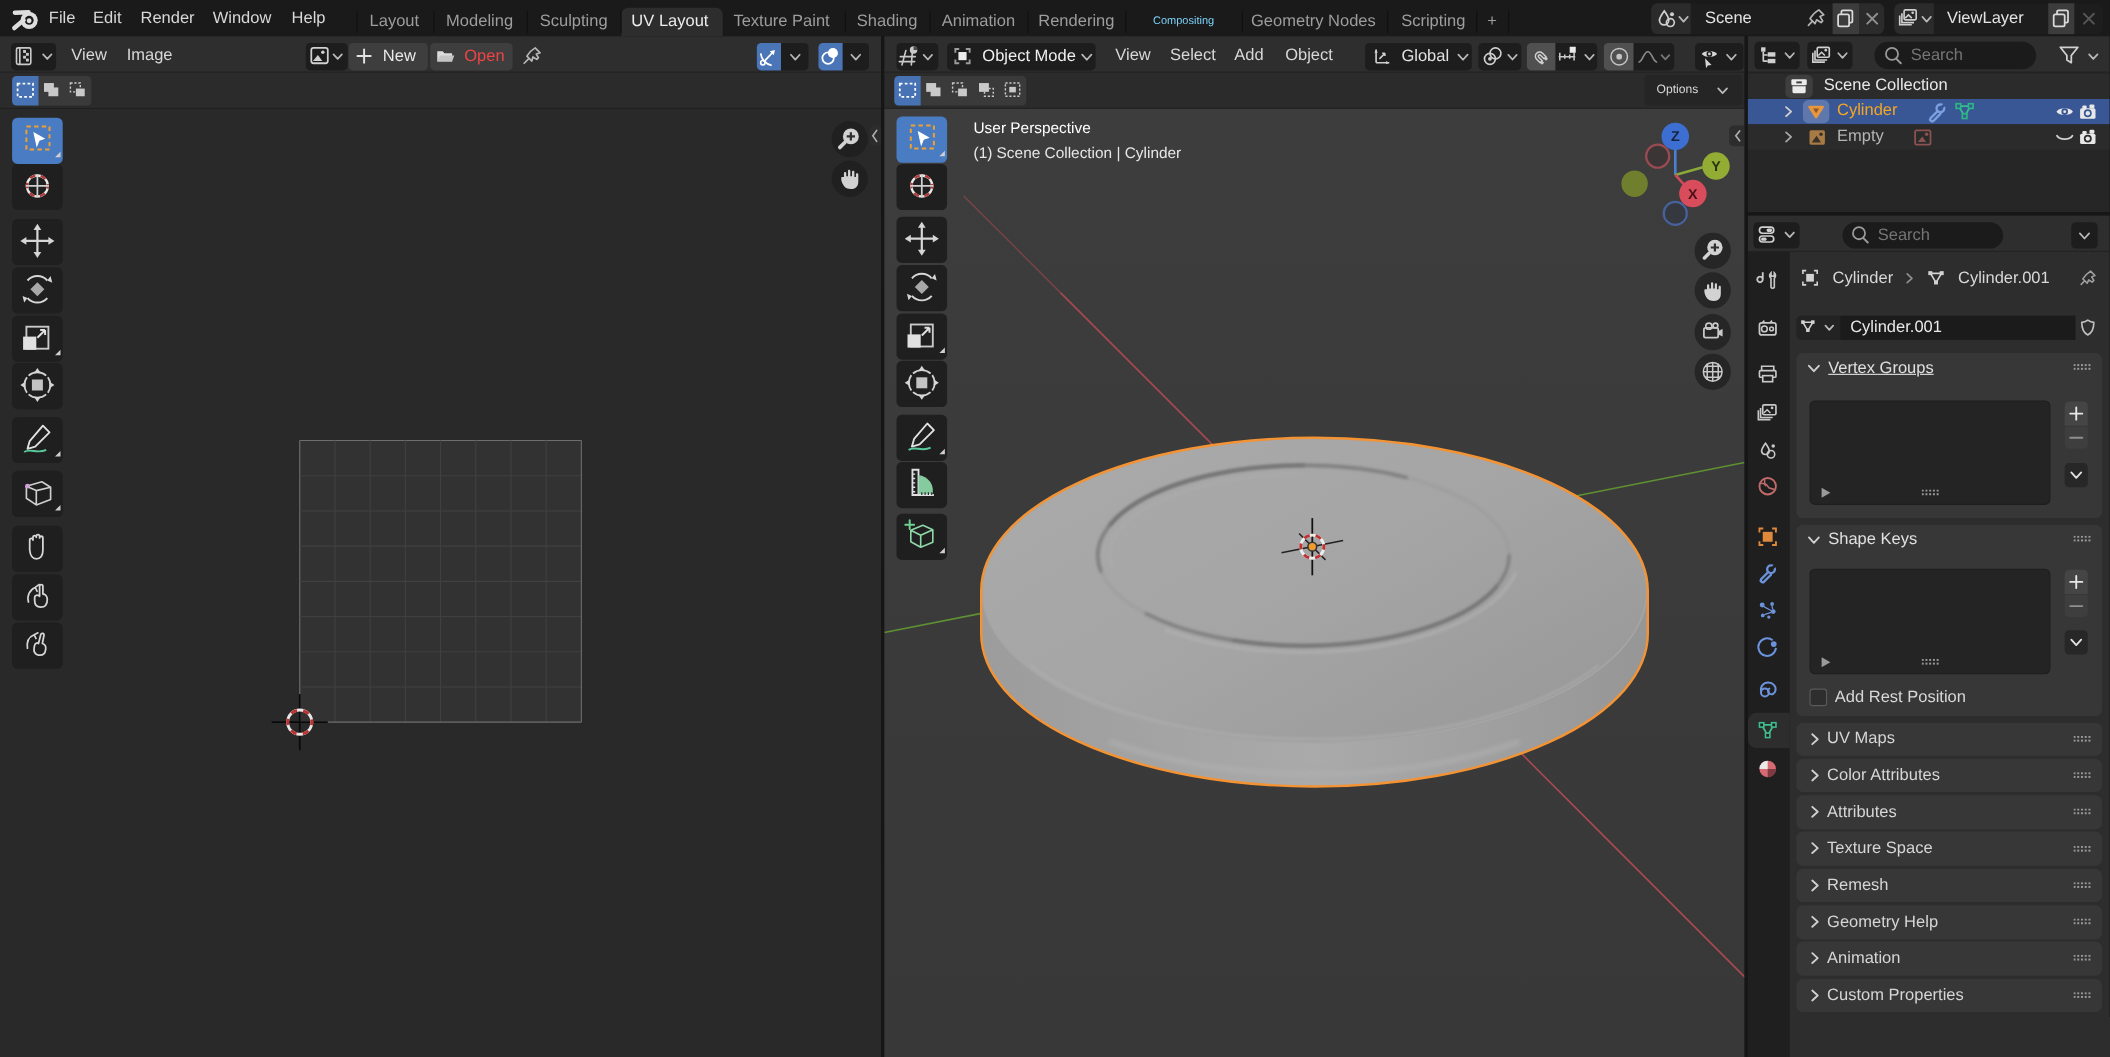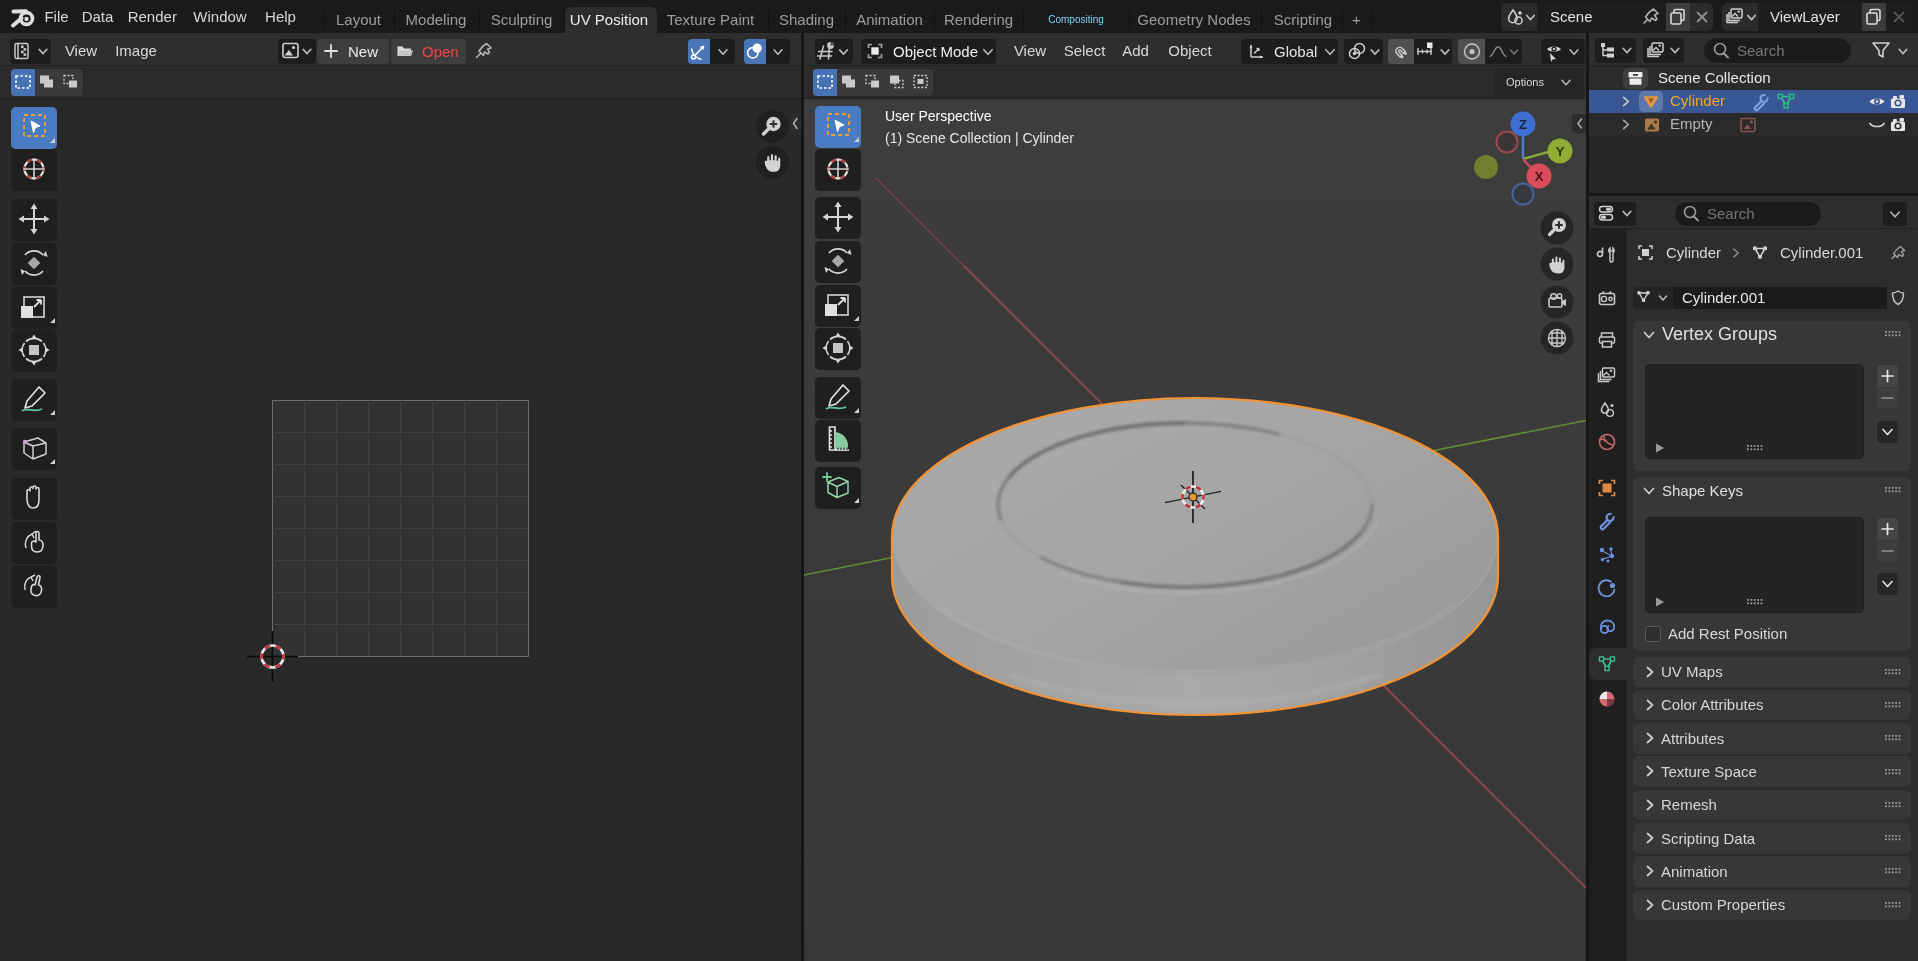--- a/index.html
+++ b/index.html
@@ -3,29 +3,29 @@
 <div style="position:relative;width:1918px;height:961px;background:#1a1a1a;overflow:hidden">
 <div style="position:absolute;left:0px;top:0px;width:1918px;height:33px;background:#1a1a1a;border-radius:0;"></div>
 <svg style="position:absolute;left:8px;top:3px" width="30" height="28" viewBox="0 0 30 28">
 <circle cx="18.5" cy="15.5" r="7.8" fill="#dedede"></circle>
 <circle cx="18.5" cy="15.5" r="4.1" fill="#1a1a1a"></circle>
 <circle cx="18.5" cy="15.9" r="2.2" fill="#dedede"></circle>
 <path d="M5.5 8.6 L18 8.2" stroke="#dedede" stroke-width="4" stroke-linecap="round"></path>
 <path d="M5 22.5 L13.5 15.3" stroke="#dedede" stroke-width="4" stroke-linecap="round"></path>
 </svg>
 <div style="position:absolute;left:56.5px;top:17px;transform:translate(-50%,-54%);font-size:15px;color:#d8d8d8;font-weight:400;white-space:nowrap">File</div>
-<div style="position:absolute;left:97.5px;top:17px;transform:translate(-50%,-54%);font-size:15px;color:#d8d8d8;font-weight:400;white-space:nowrap">Data</div>
+<div style="position:absolute;left:97.5px;top:17px;transform:translate(-50%,-54%);font-size:15px;color:#d8d8d8;font-weight:400;white-space:nowrap">Edit</div>
 <div style="position:absolute;left:152.3px;top:17px;transform:translate(-50%,-54%);font-size:15px;color:#d8d8d8;font-weight:400;white-space:nowrap">Render</div>
 <div style="position:absolute;left:220px;top:17px;transform:translate(-50%,-54%);font-size:15px;color:#d8d8d8;font-weight:400;white-space:nowrap">Window</div>
 <div style="position:absolute;left:280.5px;top:17px;transform:translate(-50%,-54%);font-size:15px;color:#d8d8d8;font-weight:400;white-space:nowrap">Help</div>
 <div style="position:absolute;left:565px;top:7px;width:92px;height:26px;background:#2d2d2d;border-radius:6px 6px 0 0;"></div>
 <div style="position:absolute;left:358.5px;top:20px;transform:translate(-50%,-54%);font-size:15px;color:#9d9d9d;font-weight:400;white-space:nowrap">Layout</div>
 <div style="position:absolute;left:436px;top:20px;transform:translate(-50%,-54%);font-size:15px;color:#9d9d9d;font-weight:400;white-space:nowrap">Modeling</div>
 <div style="position:absolute;left:521.5px;top:20px;transform:translate(-50%,-54%);font-size:15px;color:#9d9d9d;font-weight:400;white-space:nowrap">Sculpting</div>
-<div style="position:absolute;left:609px;top:20px;transform:translate(-50%,-54%);font-size:15px;color:#ededed;font-weight:400;white-space:nowrap">UV Position</div>
+<div style="position:absolute;left:609px;top:20px;transform:translate(-50%,-54%);font-size:15px;color:#ededed;font-weight:400;white-space:nowrap">UV Layout</div>
 <div style="position:absolute;left:710.5px;top:20px;transform:translate(-50%,-54%);font-size:15px;color:#9d9d9d;font-weight:400;white-space:nowrap">Texture Paint</div>
 <div style="position:absolute;left:806.5px;top:20px;transform:translate(-50%,-54%);font-size:15px;color:#9d9d9d;font-weight:400;white-space:nowrap">Shading</div>
 <div style="position:absolute;left:889.5px;top:20px;transform:translate(-50%,-54%);font-size:15px;color:#9d9d9d;font-weight:400;white-space:nowrap">Animation</div>
 <div style="position:absolute;left:978.5px;top:20px;transform:translate(-50%,-54%);font-size:15px;color:#9d9d9d;font-weight:400;white-space:nowrap">Rendering</div>
 <div style="position:absolute;left:1076px;top:20px;transform:translate(-50%,-54%);font-size:10px;color:#7dd3fc;font-weight:400;white-space:nowrap">Compositing</div>
 <div style="position:absolute;left:1194px;top:20px;transform:translate(-50%,-54%);font-size:15px;color:#9d9d9d;font-weight:400;white-space:nowrap">Geometry Nodes</div>
 <div style="position:absolute;left:1303px;top:20px;transform:translate(-50%,-54%);font-size:15px;color:#9d9d9d;font-weight:400;white-space:nowrap">Scripting</div>
 <div style="position:absolute;left:1356.5px;top:20px;transform:translate(-50%,-54%);font-size:15px;color:#9d9d9d;font-weight:400;white-space:nowrap">+</div>
 <div style="position:absolute;left:324px;top:10px;width:1px;height:20px;background:#101010;border-radius:0;"></div>
 <div style="position:absolute;left:393.5px;top:10px;width:1px;height:20px;background:#101010;border-radius:0;"></div>
@@ -752,21 +752,21 @@
 <div style="position:absolute;left:1673px;top:287px;width:214px;height:22px;background:#1b1b1b;border-radius:0;"></div>
 <div style="position:absolute;left:1682px;top:298px;transform:translateY(-54%);font-size:15px;color:#e8e8e8;font-weight:400;letter-spacing:0;white-space:nowrap;">Cylinder.001</div>
 <div style="position:absolute;left:1887px;top:287px;width:22px;height:22px;background:#2e2e2e;border-radius:0 4px 4px 0;"></div>
 <svg style="position:absolute;left:1887px;top:287px" width="22" height="22" viewBox="0 0 22 22">
       <path d="M11 4 C13 5.5 15 6 16.5 6 C16.5 11 15 15.5 11 17.5 C7 15.5 5.5 11 5.5 6 C7 6 9 5.5 11 4 Z" fill="none" stroke="#c0c0c0" stroke-width="1.5" stroke-linejoin="round"></path>
     </svg>
 <div style="position:absolute;left:1633px;top:321px;width:278px;height:150px;background:#373737;border-radius:6px;"></div>
     <svg style="position:absolute;left:1641px;top:324.5px" width="16" height="20" viewBox="0 0 16 20">
       <path d="M3.5 7.525 L8 12.475 L12.5 7.525" stroke="#d0d0d0" stroke-width="1.7" fill="none" stroke-linecap="round" stroke-linejoin="round"></path>
     </svg>
-    <div style="position:absolute;left:1662px;top:334.5px;transform:translateY(-54%);font-size:18px;color:#e0e0e0;font-weight:400;letter-spacing:0;white-space:nowrap;">Vertex Groups</div>
+    <div style="position:absolute;left:1662px;top:334.5px;transform:translateY(-54%);font-size:15px;color:#e0e0e0;font-weight:400;letter-spacing:0;white-space:nowrap;text-decoration:underline;">Vertex Groups</div>
     <svg style="position:absolute;left:1885px;top:331.0px" width="17" height="8" viewBox="0 0 17 8">
       <rect x="0.0" y="0.0" width="1.8" height="1.8" fill="#9a9a9a"></rect>
       <rect x="3.4" y="0.0" width="1.8" height="1.8" fill="#9a9a9a"></rect>
       <rect x="6.8" y="0.0" width="1.8" height="1.8" fill="#9a9a9a"></rect>
       <rect x="10.2" y="0.0" width="1.8" height="1.8" fill="#9a9a9a"></rect>
       <rect x="13.6" y="0.0" width="1.8" height="1.8" fill="#9a9a9a"></rect>
       <rect x="0.0" y="3.4" width="1.8" height="1.8" fill="#9a9a9a"></rect>
       <rect x="3.4" y="3.4" width="1.8" height="1.8" fill="#9a9a9a"></rect>
       <rect x="6.8" y="3.4" width="1.8" height="1.8" fill="#9a9a9a"></rect>
       <rect x="10.2" y="3.4" width="1.8" height="1.8" fill="#9a9a9a"></rect>
@@ -929,21 +929,21 @@
       <rect x="0.0" y="3.4" width="1.8" height="1.8" fill="#9a9a9a"></rect>
       <rect x="3.4" y="3.4" width="1.8" height="1.8" fill="#9a9a9a"></rect>
       <rect x="6.8" y="3.4" width="1.8" height="1.8" fill="#9a9a9a"></rect>
       <rect x="10.2" y="3.4" width="1.8" height="1.8" fill="#9a9a9a"></rect>
       <rect x="13.6" y="3.4" width="1.8" height="1.8" fill="#9a9a9a"></rect>
     </svg>
 <div style="position:absolute;left:1633px;top:822.9999999999998px;width:278px;height:30.5px;background:#373737;border-radius:6px;"></div>
     <svg style="position:absolute;left:1642px;top:827.9999999999998px" width="16" height="20" viewBox="0 0 16 20">
       <path d="M5.525 5.5 L10.475 10 L5.525 14.5" stroke="#d0d0d0" stroke-width="1.7" fill="none" stroke-linecap="round" stroke-linejoin="round"></path>
     </svg>
-    <div style="position:absolute;left:1661px;top:838.5999999999998px;transform:translateY(-54%);font-size:15px;color:#d6d6d6;font-weight:400;letter-spacing:0;white-space:nowrap;">Scripting Data</div>
+    <div style="position:absolute;left:1661px;top:838.5999999999998px;transform:translateY(-54%);font-size:15px;color:#d6d6d6;font-weight:400;letter-spacing:0;white-space:nowrap;">Geometry Help</div>
     <svg style="position:absolute;left:1885px;top:835.0999999999998px" width="17" height="8" viewBox="0 0 17 8">
       <rect x="0.0" y="0.0" width="1.8" height="1.8" fill="#9a9a9a"></rect>
       <rect x="3.4" y="0.0" width="1.8" height="1.8" fill="#9a9a9a"></rect>
       <rect x="6.8" y="0.0" width="1.8" height="1.8" fill="#9a9a9a"></rect>
       <rect x="10.2" y="0.0" width="1.8" height="1.8" fill="#9a9a9a"></rect>
       <rect x="13.6" y="0.0" width="1.8" height="1.8" fill="#9a9a9a"></rect>
       <rect x="0.0" y="3.4" width="1.8" height="1.8" fill="#9a9a9a"></rect>
       <rect x="3.4" y="3.4" width="1.8" height="1.8" fill="#9a9a9a"></rect>
       <rect x="6.8" y="3.4" width="1.8" height="1.8" fill="#9a9a9a"></rect>
       <rect x="10.2" y="3.4" width="1.8" height="1.8" fill="#9a9a9a"></rect>

